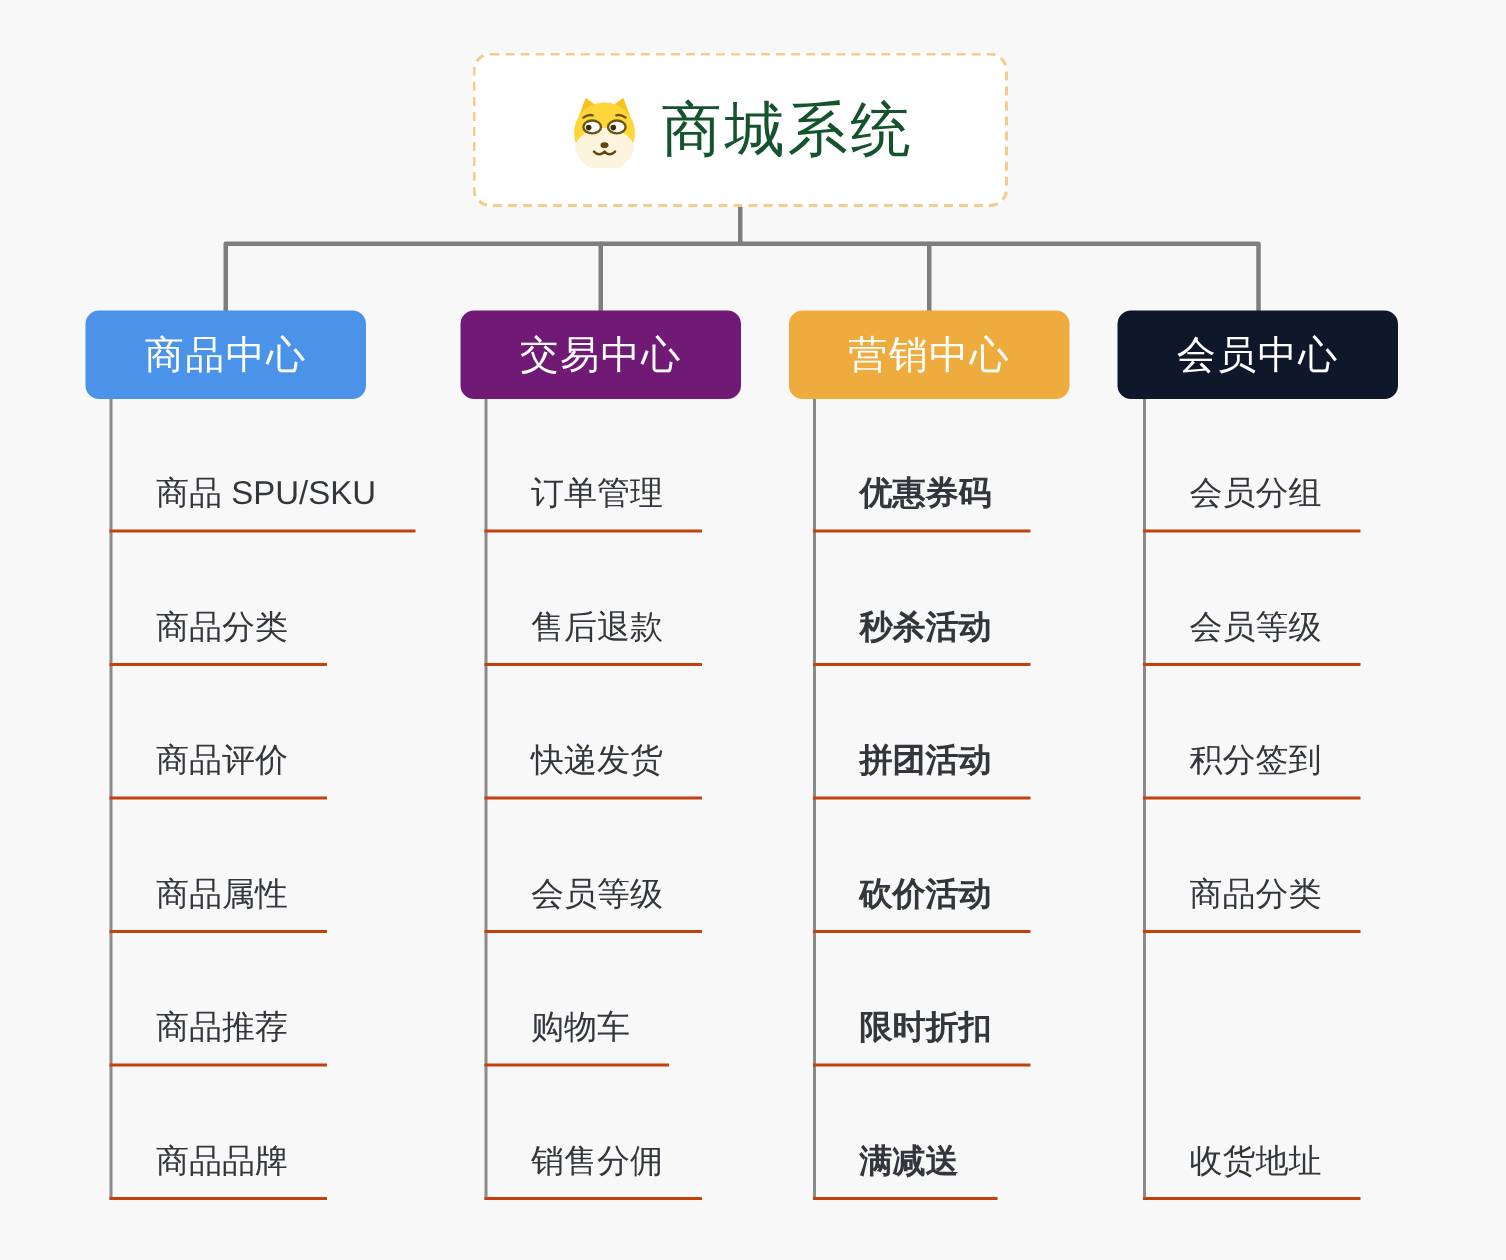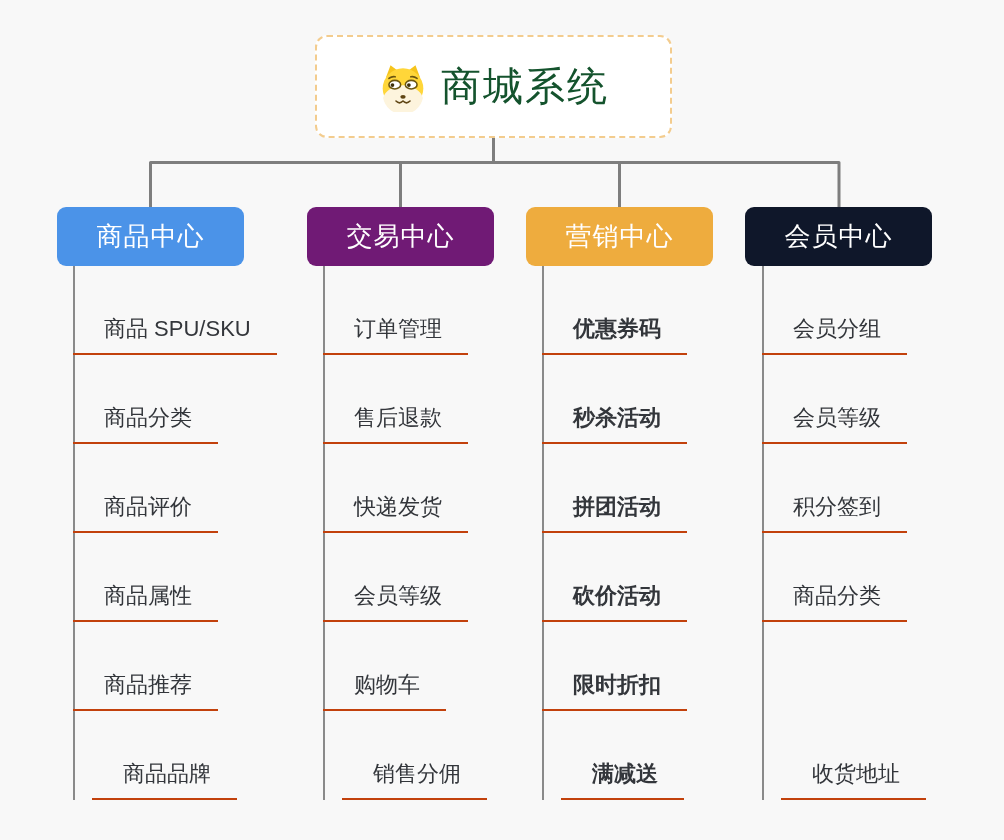--- a/index.html
+++ b/index.html
@@ -25,21 +25,21 @@
     display:flex;align-items:center;justify-content:center;
     color:#ffffff;font-size:26px;letter-spacing:1px;white-space:nowrap;
   }
   .b0{left:57px;}.b1{left:307px;}.b2{left:526px;}.b3{left:745px;}
 
   
   .col{position:absolute;top:266px;width:250px;height:540px;}
   .c0{left:73px;}.c1{left:323px;}.c2{left:542px;font-weight:bold;}.c3{left:762px;}
   .vline{position:absolute;left:0;top:0;width:2px;height:534px;background:#8a8a8a;}
   .leaf{position:absolute;left:0;height:46px;display:flex;align-items:flex-end;}
-  .r0{top:43px;}.r1{top:132px;}.r2{top:221px;}.r3{top:310px;}.r4{top:399px;text-align:right;}.r5{top:488px;margin-left:19px;}
+  .r0{top:43px;}.r1{top:132px;}.r2{top:221px;}.r3{top:310px;}.r4{top:399px;text-align:right;}.r5{top:488px;}
   .leaf-label{
     display:inline-block;white-space:nowrap;
     font-size:22px;color:#33363b;
     padding:0 26px 9px 31px;
     border-bottom:2px solid #c2410c;
   }
 </style>
 </head>
 <body>
 

